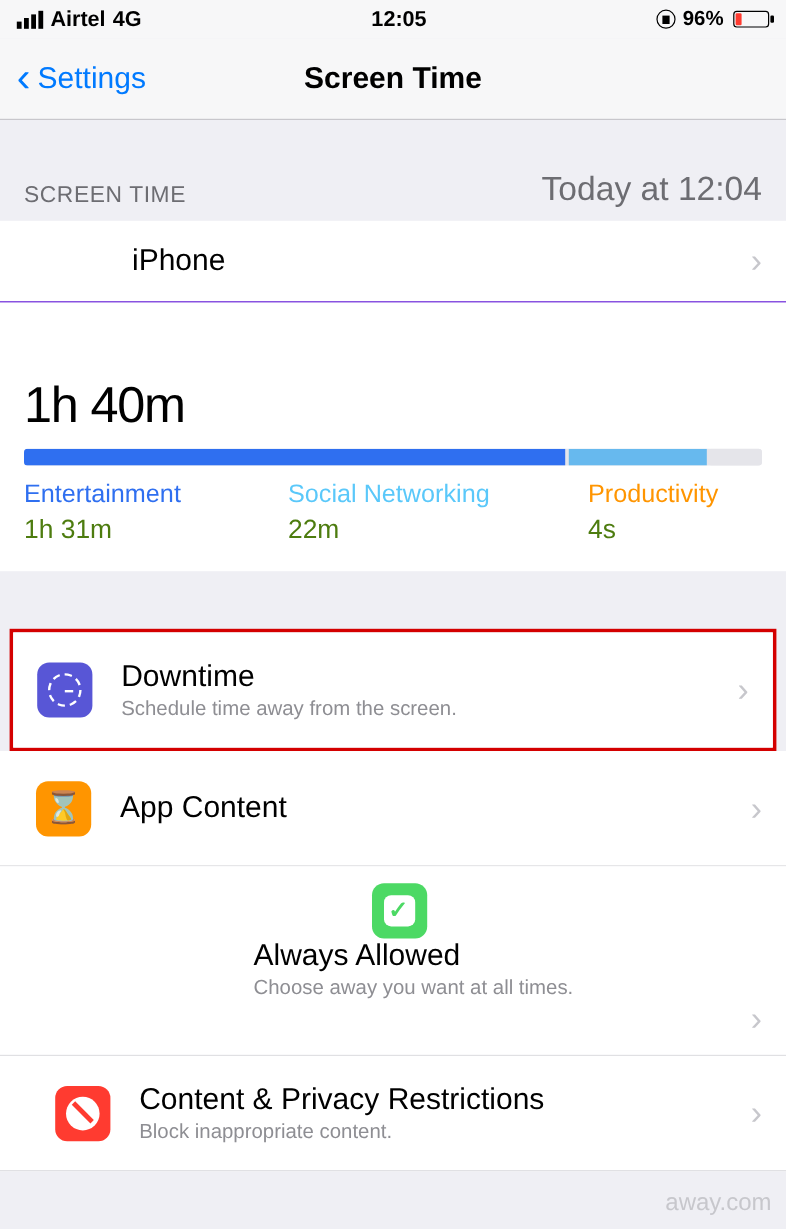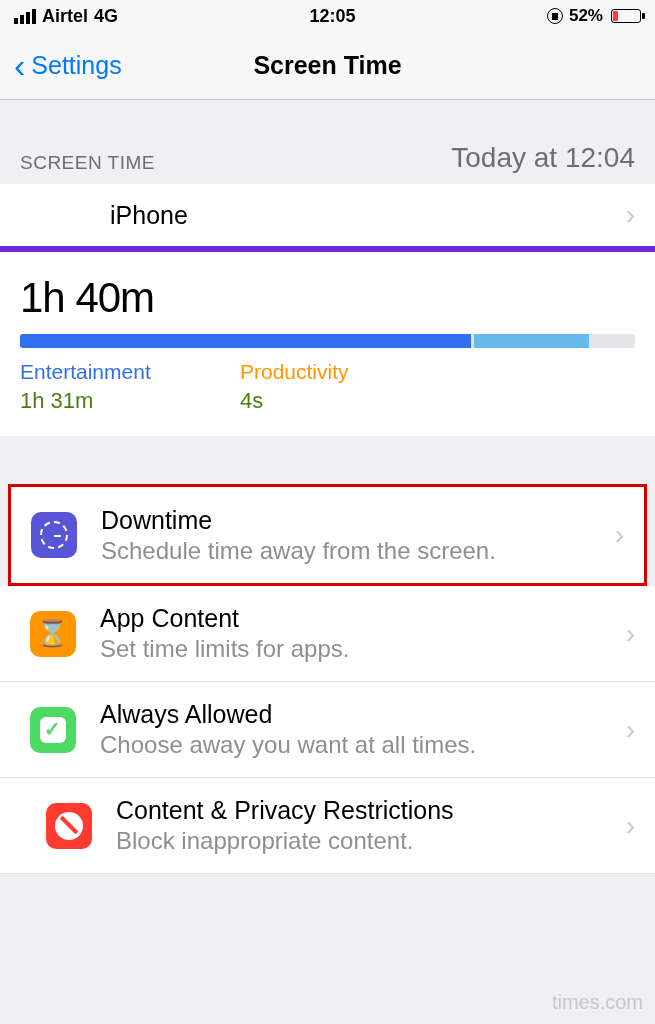--- a/index.html
+++ b/index.html
@@ -52,26 +52,26 @@
   .chevron-left { font-size: 34px; font-weight:300; line-height:0.5; margin-right:2px;}
   .section-header {
     display:flex; justify-content:space-between; align-items:flex-end;
     padding: 42px 20px 10px 20px;
     color:#6d6d72; font-size:19px; letter-spacing:0.5px;
   }
   .section-header .right { font-size:28px; letter-spacing:0;}
   .white-block { background:#fff; }
   .row-iphone {
     display:flex; align-items:center; padding: 0 20px; height: 68px;
-    border-bottom: 6px solid #6d28d9;
+    border-bottom: 1px solid #6d28d9;
   }
   .row-iphone .label { font-size:25px; margin-left: 90px; font-weight:400;}
   .chev { color:#c7c7cc; font-size:28px; margin-left:auto; font-weight:300;}
   .time-summary { padding: 22px 20px 22px 20px; }
-  .total-time { font-size: 42px; font-weight: 400; letter-spacing: -1px; }
+  .total-time { font-size: 42px; font-weight: 400; letter-spacing: -1px; margin-top: 40px; }
   .bar {
     margin-top: 12px; height: 14px; border-radius: 3px; background:#e5e5ea;
     display:flex; overflow:hidden; gap:3px;
   }
   .bar-seg { height:100%; }
   .seg1{background:#2f6ff0;}
   .seg2{background:#67b9ee;}
   .seg3{background:#e5e5ea;}
   .cats { display:flex; margin-top:12px;}
   .cat { flex: 0 0 auto; }
@@ -85,21 +85,21 @@
     background:#fff; padding: 14px 20px 14px 20px;
     display:flex; align-items:center; border-bottom:1px solid #e0e0e3;
     min-height: 96px;
   }
   .option-icon {
     width: 46px; height: 46px; border-radius: 10px; flex-shrink:0;
     display:flex; align-items:center; justify-content:center; color:#fff;
   }
   .option-text { margin-left: 24px; flex:1; }
   .option-title { font-size: 25px; font-weight:400; color:#000;}
-  .option-sub { font-size: 24px; color:#8e8e93; margin-top:2px;}
+  .option-sub { font-size: 17px; color:#8e8e93; margin-top:2px;}
   .highlight { border: 3px solid #d40000; margin: 0 8px; background:#0c4a6e;}
   .highlight .option-row { border-bottom: none; }
   .inner-list .option-row { padding-left: 30px; }
   .inner-list .option-row + .option-row { border-top: none; }
   .inner-list .option-row:not(:last-child) { border-bottom:1px solid #e0e0e3; }
   .inner-list .option-row { border-bottom:1px solid #e0e0e3; }
   .inner-list { background:#fff; }
   .ic-downtime{background:#5856d6;}
   .ic-applimits{background:#ff9500;}
   .ic-always{background:#4cd964;}
@@ -131,21 +131,21 @@
         <span></span>
         <span></span>
         <span></span>
       </div>
     <span>Airtel</span>
     <span>4G</span>
   </div>
   <div class="status-center">12:05</div>
   <div class="status-right">
     <div class="lock-icon"></div>
-    <span>52%</span>
+    <span>96%</span>
     <div class="battery">
         <div class="battery-fill"></div>
       </div>
   </div>
 </div>
 
 <div class="nav-bar">
   <div class="nav-back">
     <span class="chevron-left">‹</span>
     <span>Settings</span>
@@ -168,20 +168,24 @@
     <div class="bar">
       <div class="bar-seg seg1" style="width:74%"></div>
       <div class="bar-seg seg2" style="width:19%"></div>
       <div class="bar-seg seg3" style="width:7%"></div>
     </div>
     <div class="cats">
       <div class="cat cat1">
         <div class="cat-name">Entertainment</div>
         <div class="cat-time">1h 31m</div>
       </div>
+      <div class="cat cat2">
+        <div class="cat-name">Social Networking</div>
+        <div class="cat-time">22m</div>
+      </div>
       <div class="cat cat3">
         <div class="cat-name">Productivity</div>
         <div class="cat-time">4s</div>
       </div>
     </div>
   </div>
 </div>
 
 <div class="spacer"></div>
 
@@ -198,25 +202,24 @@
   </div>
 </div>
 
 <div class="inner-list">
   <div class="option-row" style="padding-left:30px;">
     <div class="option-icon ic-applimits">
         <span class="hourglass-icon">⌛</span>
       </div>
     <div class="option-text">
       <div class="option-title">App Content</div>
-      <div class="option-sub">Set time limits for apps.</div>
-    </div>
-    <span class="chev">›</span>
-  </div>
-  <div class="option-row" style="padding-left:30px;">
+    </div>
+    <span class="chev">›</span>
+  </div>
+  <div class="option-row" style="padding-left:30px;flex-direction:column;">
     <div class="option-icon ic-always">
         <div class="check-icon"></div>
       </div>
     <div class="option-text">
       <div class="option-title">Always Allowed</div>
       <div class="option-sub">Choose away you want at all times.</div>
     </div>
     <span class="chev">›</span>
   </div>
   <div class="option-row" style="padding-left:46px;">
@@ -224,13 +227,13 @@
         <div class="no-icon"></div>
       </div>
     <div class="option-text">
       <div class="option-title">Content &amp; Privacy Restrictions</div>
       <div class="option-sub">Block inappropriate content.</div>
     </div>
     <span class="chev">›</span>
   </div>
 </div>
 
-<div class="watermark">times.com</div>
+<div class="watermark">away.com</div>
 
 </body></html>

